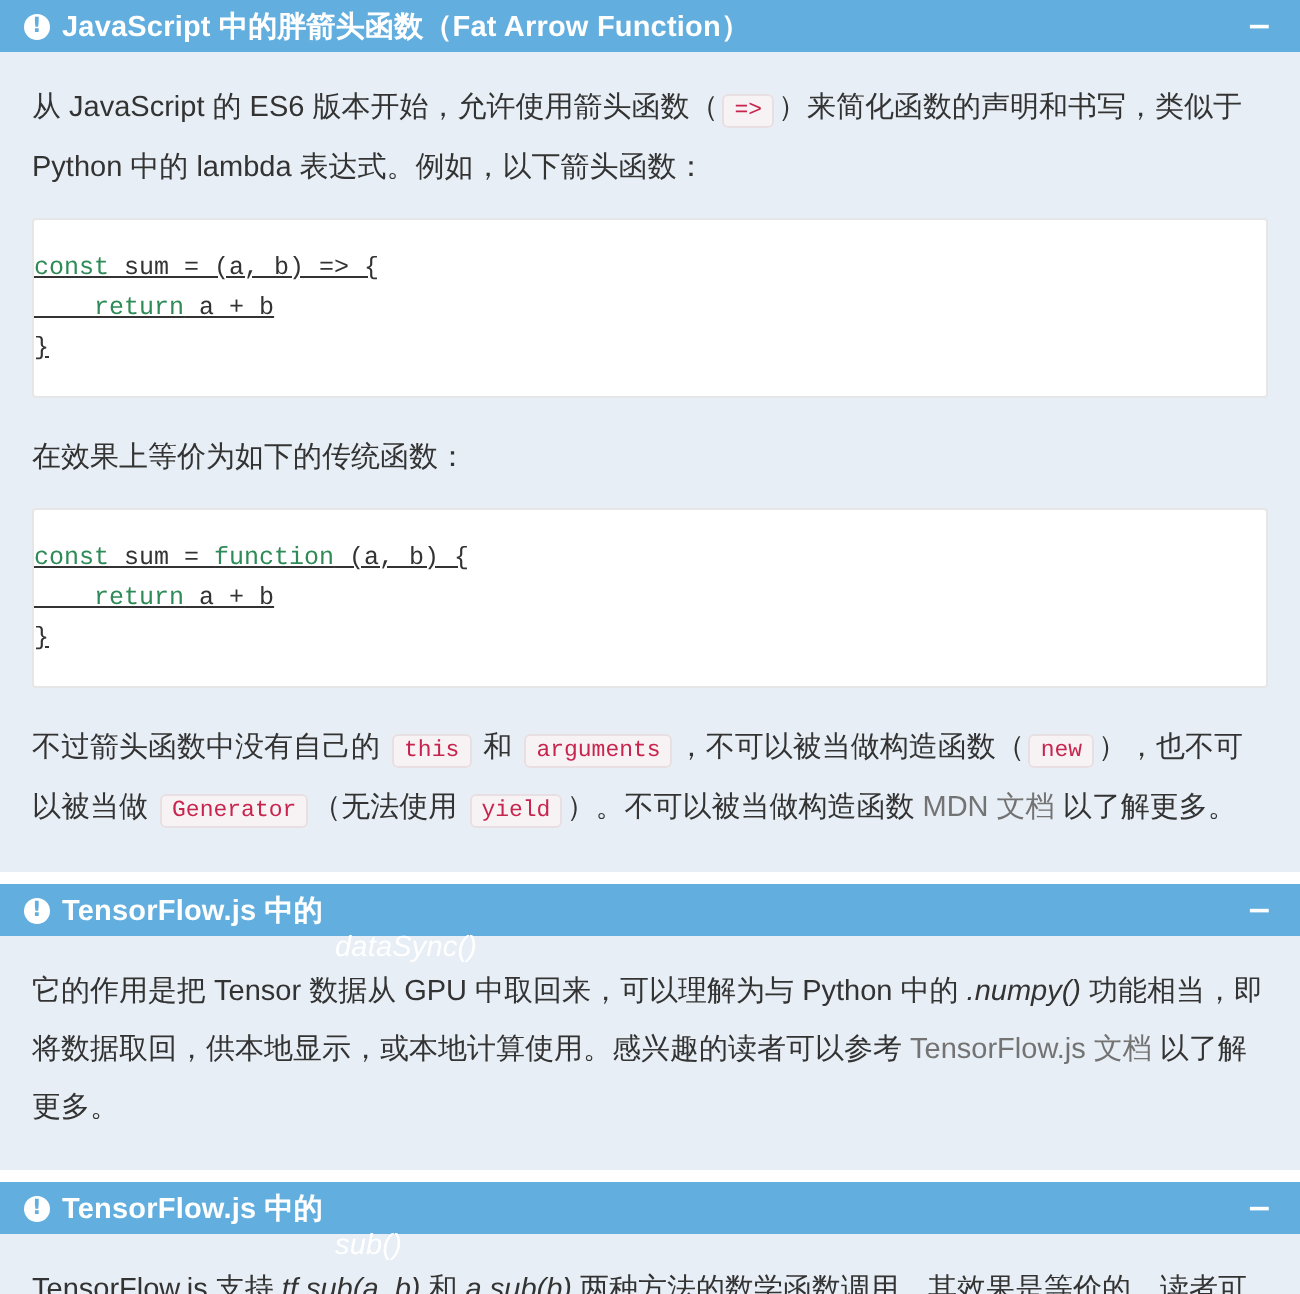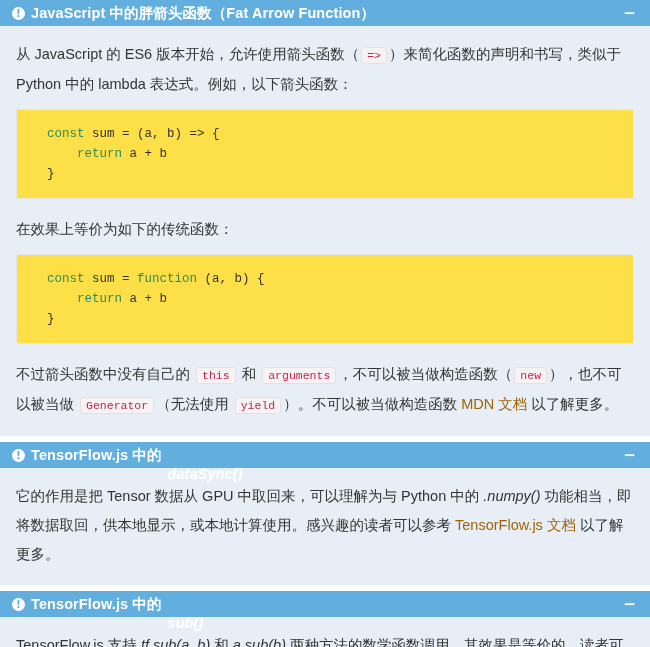--- a/index.html
+++ b/index.html
@@ -33,21 +33,21 @@
     display: flex; align-items: center; gap: 6px;
     flex: 1; min-width: 0; white-space: nowrap; overflow: hidden;
   }
   .excl-icon {
     width: 13px; height: 13px; border-radius: 50%;
     background: #ffffff; color: #62afdf;
     font-size: 10.5px; font-weight: bold; line-height: 13px;
     text-align: center; flex: none;
     font-family: "DejaVu Sans", sans-serif;
   }
-  .panel-head .t-it { font-style: italic; font-weight: bold; margin-top: 38px; }
+  .panel-head .t-it { font-style: italic; font-weight: normal; margin-top: 38px; }
   .collapse-btn {
     color: #ffffff; font-size: 15px; font-weight: bold;
     line-height: 1; padding: 0 4px; flex: none; cursor: pointer;
     font-family: "DejaVu Sans", sans-serif;
   }
 
   .panel-body {
     padding: 14px 16px 16px 16px;
     background: #e7eef5;
   }
@@ -67,36 +67,37 @@
     font-size: 11.5px;
     color: #c7254e;
     background: #f7f2f4;
     border: 1px solid #e8dfe3;
     border-radius: 3px;
     padding: 1px 5px;
     margin: 0 2px;
     white-space: nowrap;
   }
 
-  a.link { color: #a16207; text-decoration: none; text-align: center; }
+  a.link { color: #737373; text-decoration: none; text-align: center; }
   em.it  { font-style: italic; }
 
   
   pre.codeblock {
     margin: 10px 0 0 0;
-    background: #fde047;
+    background: #ffffff;
     border: 1px solid #e6e6e6;
     border-radius: 2px;
-    padding: 14px 30px;
+    padding: 14px 0;
     font-family: "Liberation Mono", "DejaVu Sans Mono", monospace;
     font-size: 12.5px;
     line-height: 20px;
     color: #333333;
     white-space: pre;
     overflow: hidden;
+    text-decoration: underline;
   }
   pre.codeblock .kw { color: #2e8b57; }
   .panel.rel { position: relative; }
 </style>
 </head>
 <body>
 
 <div class="page">
 
   <section class="panel">

